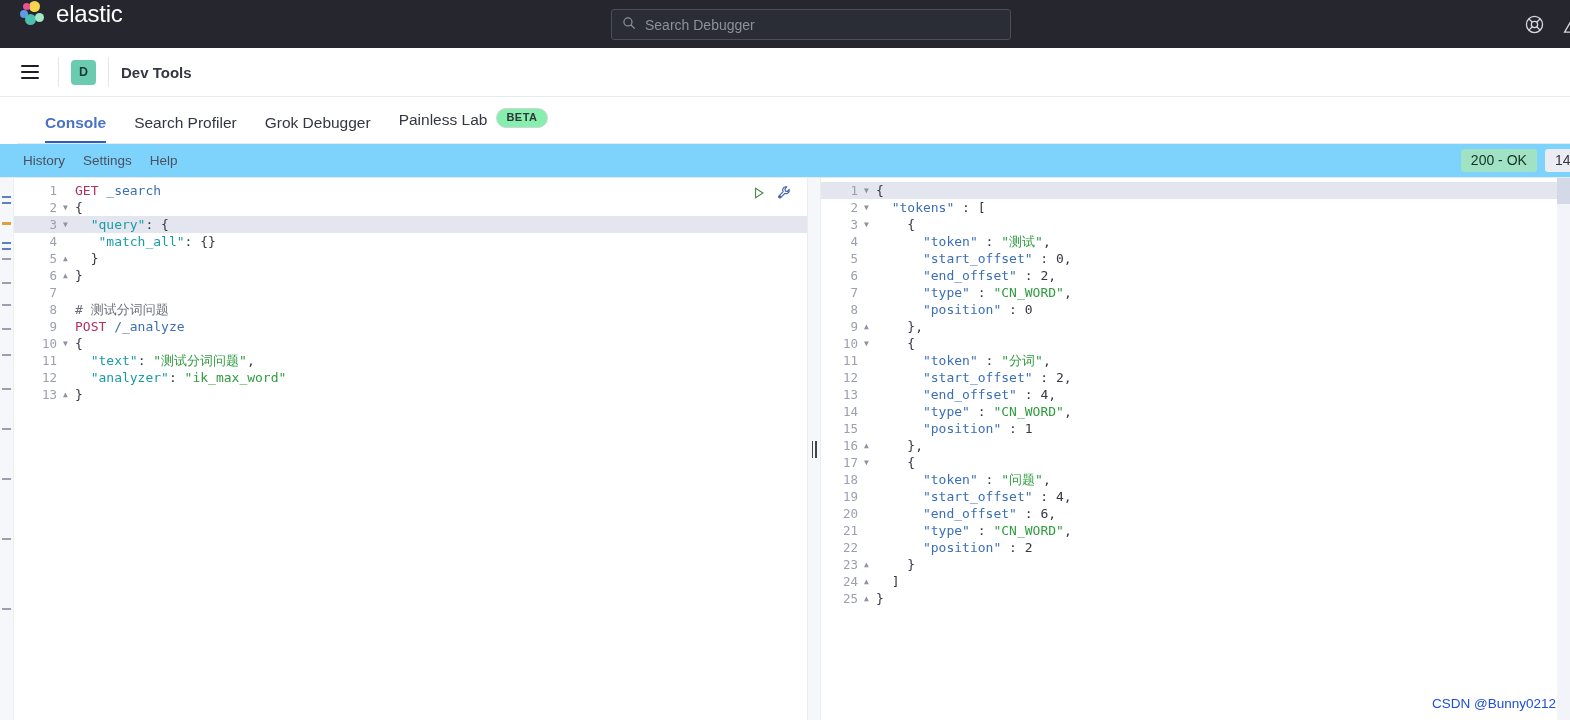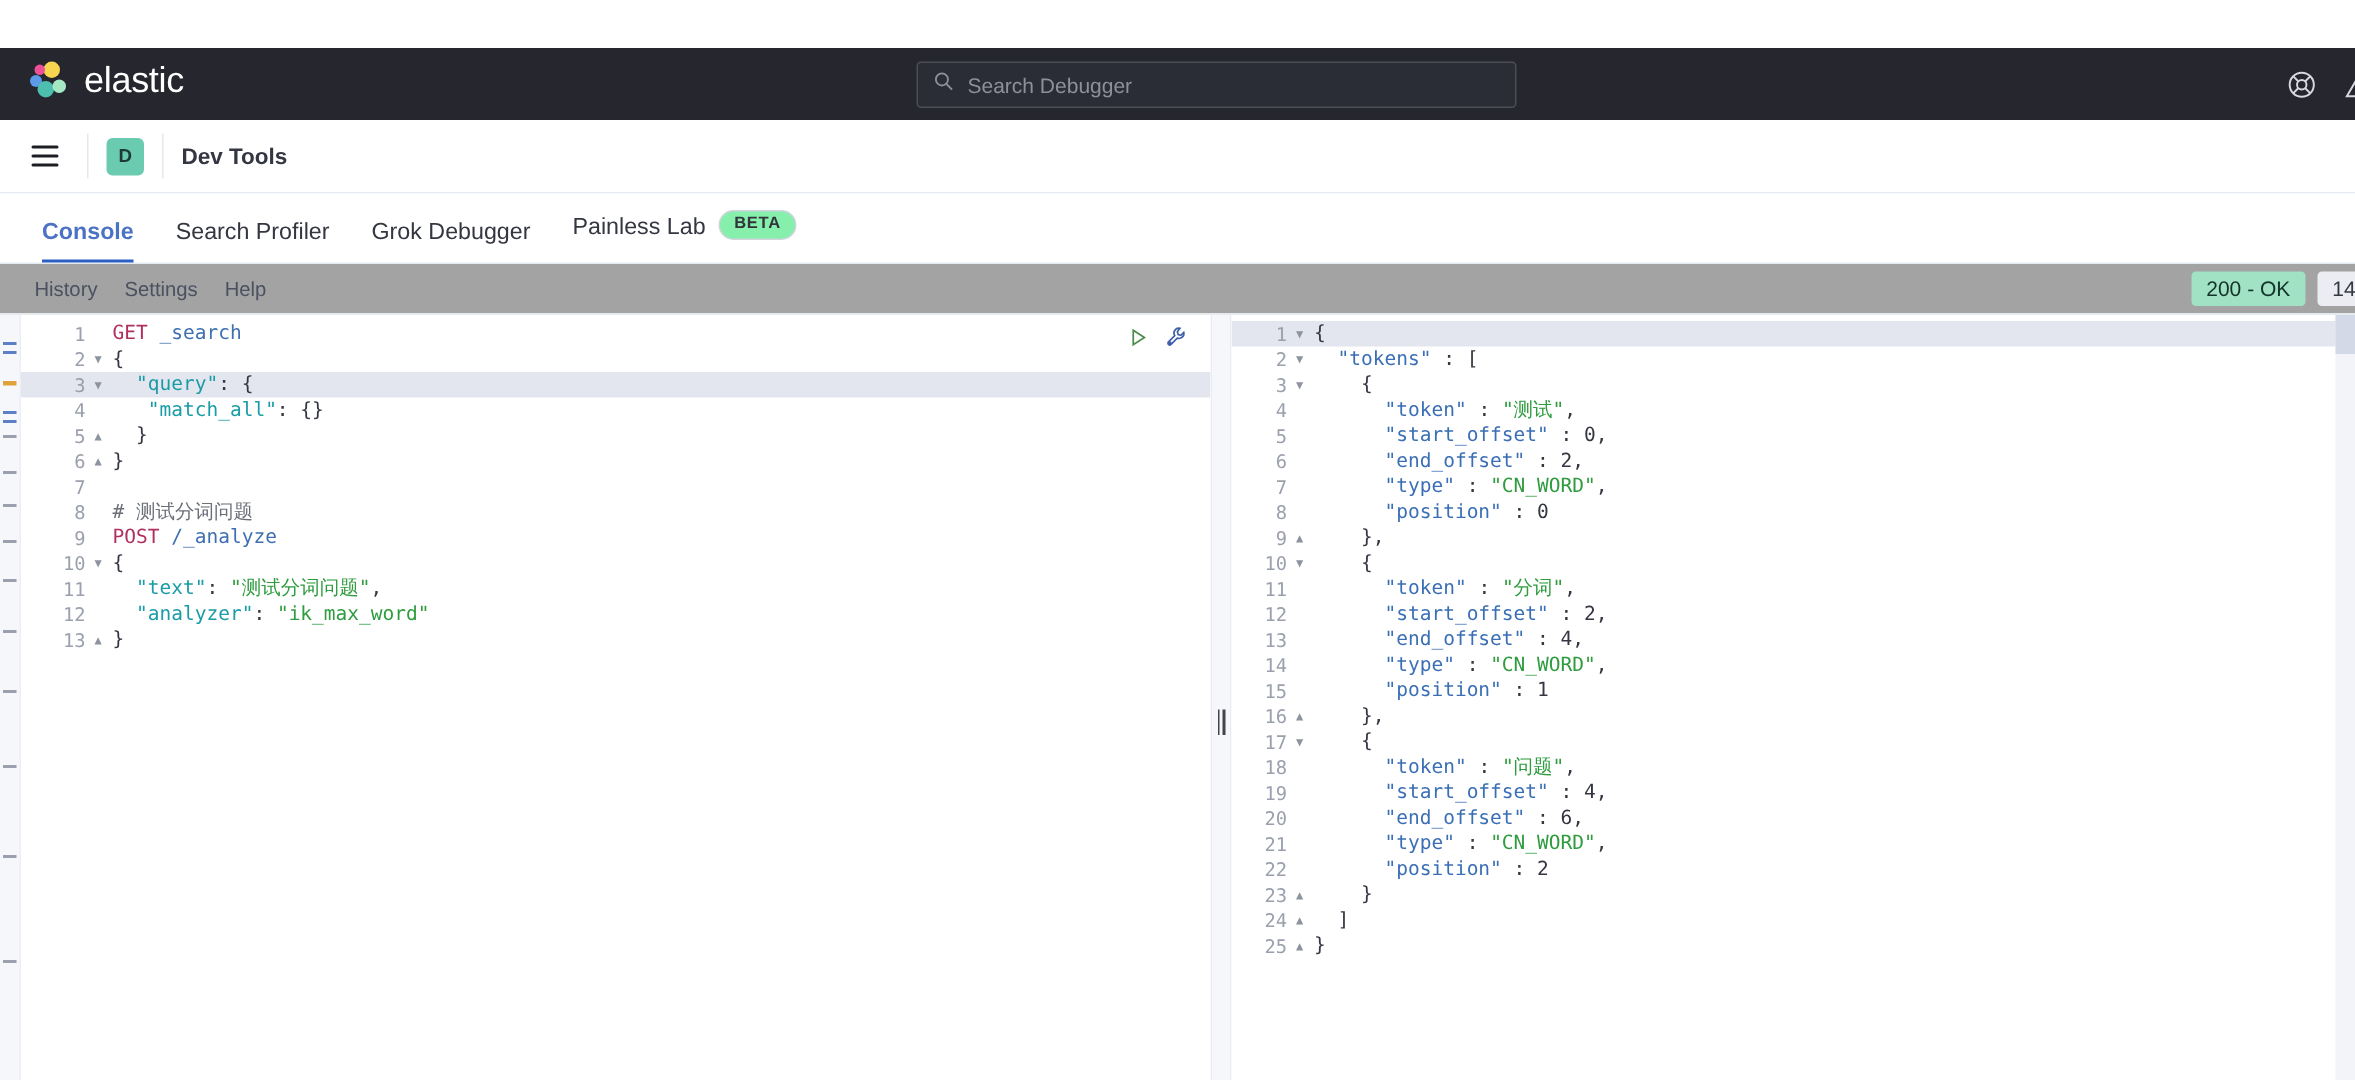--- a/index.html
+++ b/index.html
@@ -10,23 +10,22 @@
     font-family: "Liberation Sans", sans-serif;
     -webkit-font-smoothing: antialiased;
   }
 
   
   .topbar {
     position: relative;
     height: 48px;
     background: #25262e;
     display: flex;
-    align-items: flex-end;
-    padding: 12px 12px;
-    margin-top: 32px;
+    align-items: flex-start;
+    padding: 0 12px;
   }
   .brand { display: flex; align-items: center; gap: 10px; margin-left: 8px; }
   .brand-logo { width: 26px; height: 26px; position: relative; }
   .brand-logo i {
     position: absolute; border-radius: 50%; display: block;
   }
   .bl1 { width: 11px; height: 11px; background: #f7d54f; left: 9px;  top: 0px; }
   .bl2 { width: 7px;  height: 7px;  background: #ee5097; left: 3px;  top: 2px; }
   .bl3 { width: 8px;  height: 8px;  background: #5d9ae8; left: 0px;  top: 9px; }
   .bl4 { width: 11px; height: 11px; background: #4dbfae; left: 5px;  top: 13px; }
@@ -77,21 +76,21 @@
     font-size: 12.5px; font-weight: 700;
     display: flex; align-items: center; justify-content: center;
   }
   .apptitle { font-size: 15px; color: #343741; font-weight: 600; margin-left: 0px; }
 
   
   .tabs {
     height: 47px; background: #fff;
     border-bottom: 1px solid #e6ebf2;
     display: flex; align-items: flex-end;
-    padding-left: 14px; gap: 0px;
+    padding-left: 14px; gap: 0px; margin-left: 17px;
   }
   .tab {
     position: relative;
     padding: 0 14px 13px 14px;
     font-size: 15.5px; color: #343741;
     cursor: pointer; display: flex; align-items: center; gap: 9px;
     line-height: 1;
   }
   .tab.active { color: #4b72c4; font-weight: 600; }
   .tab.active:after {
@@ -100,21 +99,21 @@
   }
   .beta {
     border: 1px solid #cfd4dd; border-radius: 11px;
     padding: 3px 9px 4px 9px; font-size: 11px; font-weight: 700;
     color: #32343b; letter-spacing: 0.5px; background: #86efac;
     position: relative; top: -2px;
   }
 
   
   .conbar {
-    height: 33px; background: #a3a3a3;
+    height: 33px; background: #7dd3fc;
     display: flex; align-items: center;
     padding-left: 14px; gap: 0px;
     position: relative;
   }
   .conlink {
     font-size: 13.5px; color: #4b5160; padding: 0 9px; cursor: pointer;
   }
   .conbar-right {
     position: absolute; right: 0; top: 0; height: 33px;
     display: flex; align-items: center; gap: 8px;

